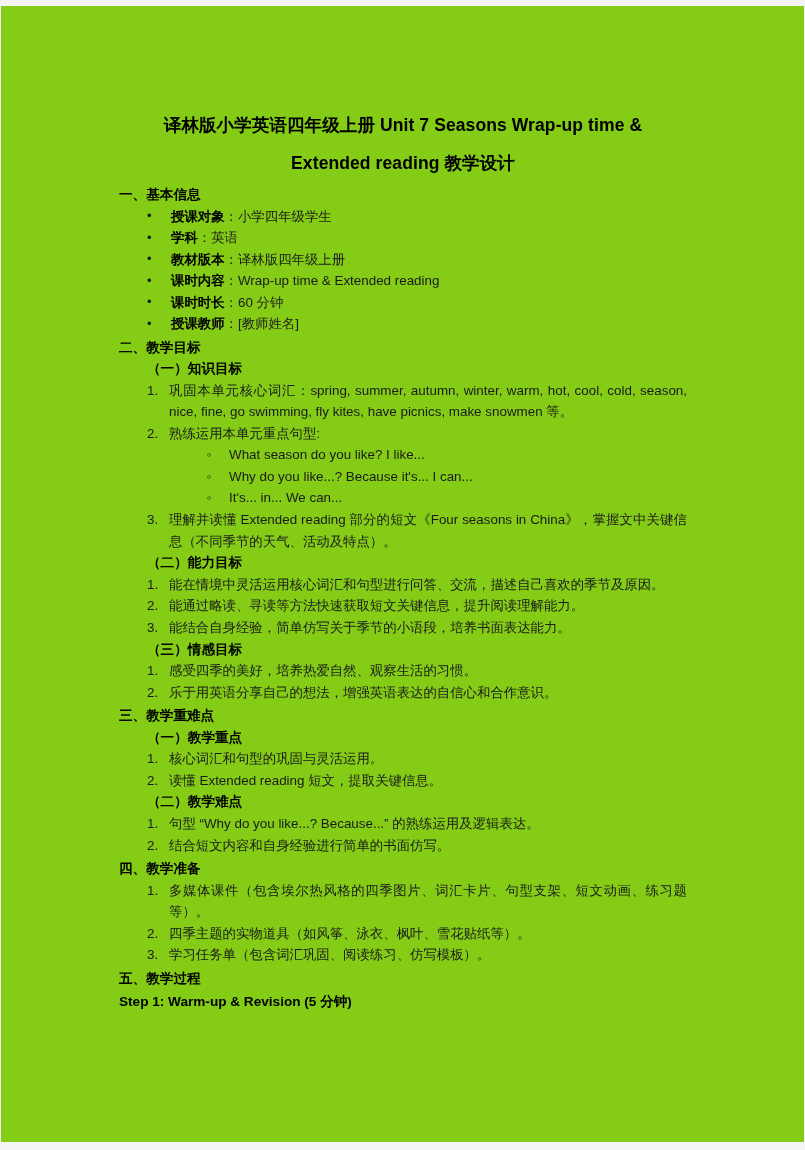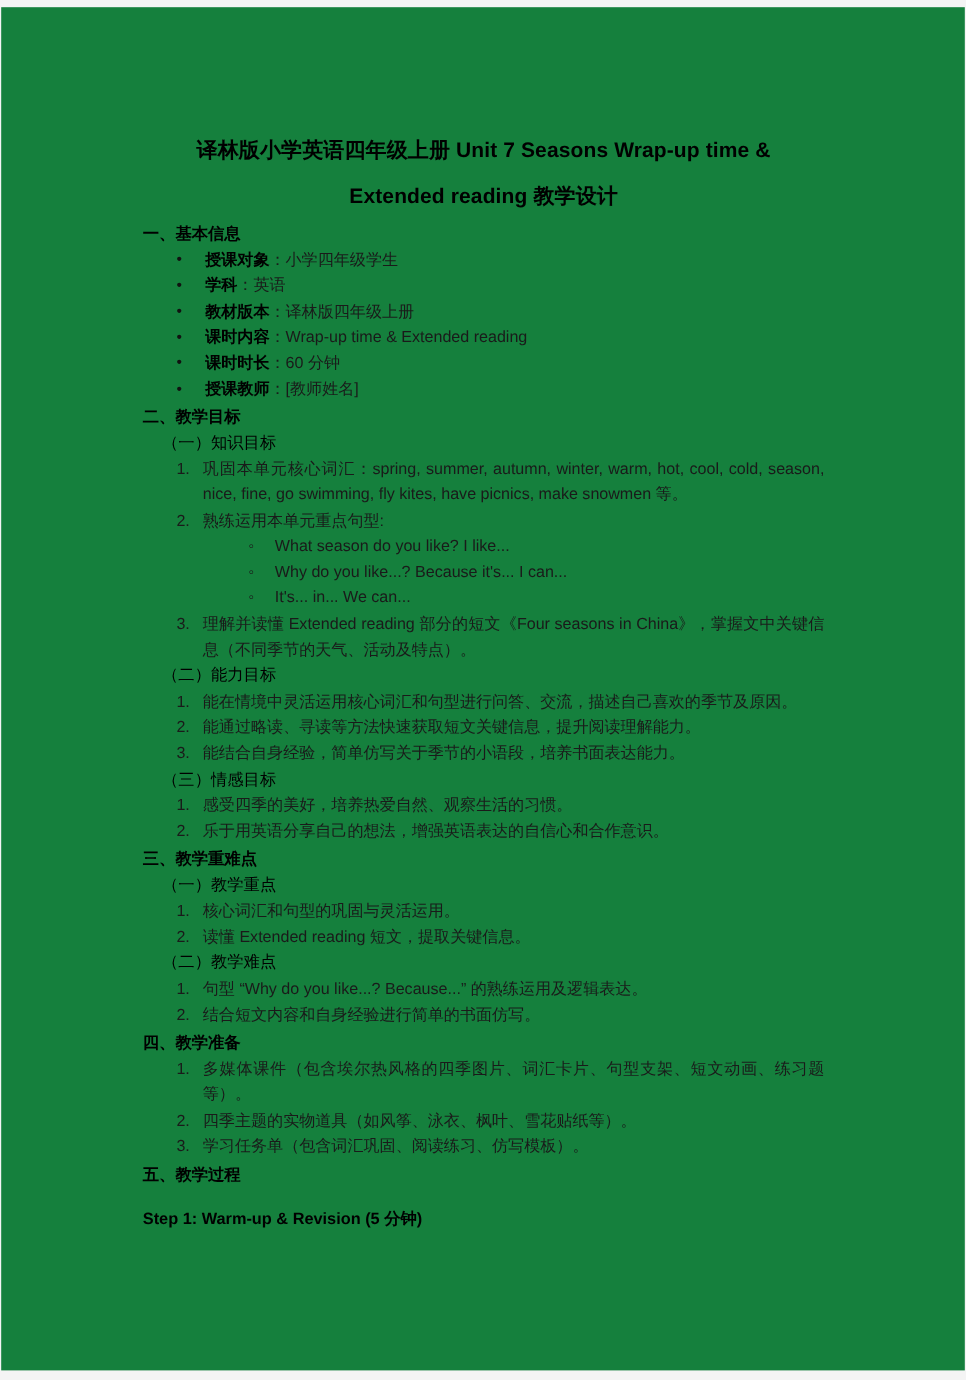--- a/index.html
+++ b/index.html
@@ -12,21 +12,21 @@
     height: 1150px;
     overflow: hidden;
     font-family: "Liberation Sans", "DejaVu Sans", sans-serif;
   }
   .page {
     position: absolute;
     left: 1px;
     top: 6px;
     width: 803px;
     height: 1136px;
-    background: #15803d;
+    background: #84cc16;
     box-sizing: border-box;
     overflow: hidden;
   }
   .content {
     position: absolute;
     left: 118px;
     top: 0;
     width: 568px;
     color: #1a1a1a;
   }
@@ -46,23 +46,23 @@
   
   .h-sec {
     font-size: 13.6px;
     font-weight: bold;
     line-height: 21.5px;
     margin-top: 2px;
     color: #000;
   }
   .h-sub {
     font-size: 13.6px;
-    font-weight: normal;
-    line-height: 21.5px;
-    margin-left: 16px;
+    font-weight: bold;
+    line-height: 21.5px;
+    margin-left: 28px;
     color: #000;
   }
 
   
   ul.disc-list {
     list-style: none;
     margin: 0;
     padding: 0;
   }
   ul.disc-list > li {
@@ -130,21 +130,21 @@
     top: 0px;
     font-size: 13px;
     color: #1a1a1a;
   }
 
   .step-line {
     font-size: 13.6px;
     font-weight: bold;
     line-height: 21.5px;
     color: #000;
-    margin-top: 16px;
+    margin-top: 2px;
   }
 
   .blk { display: block; }
 </style>
 </head>
 <body>
 
 <div class="page">
   <div class="content">
 

